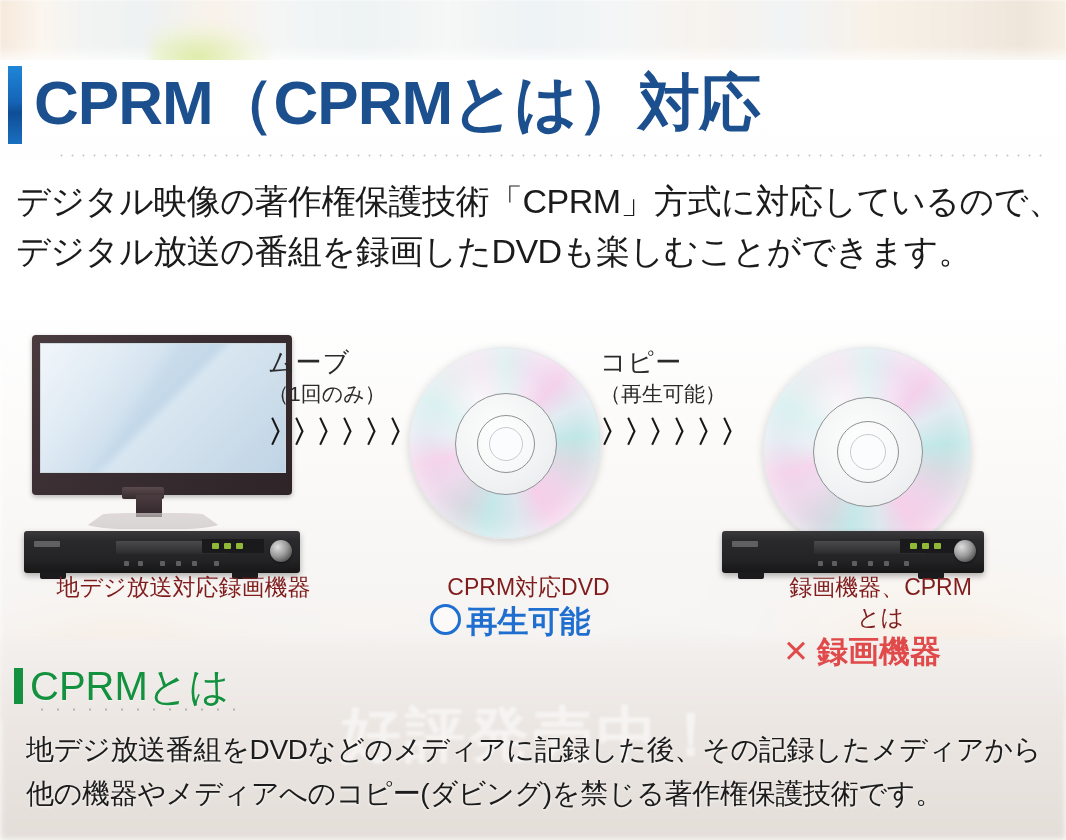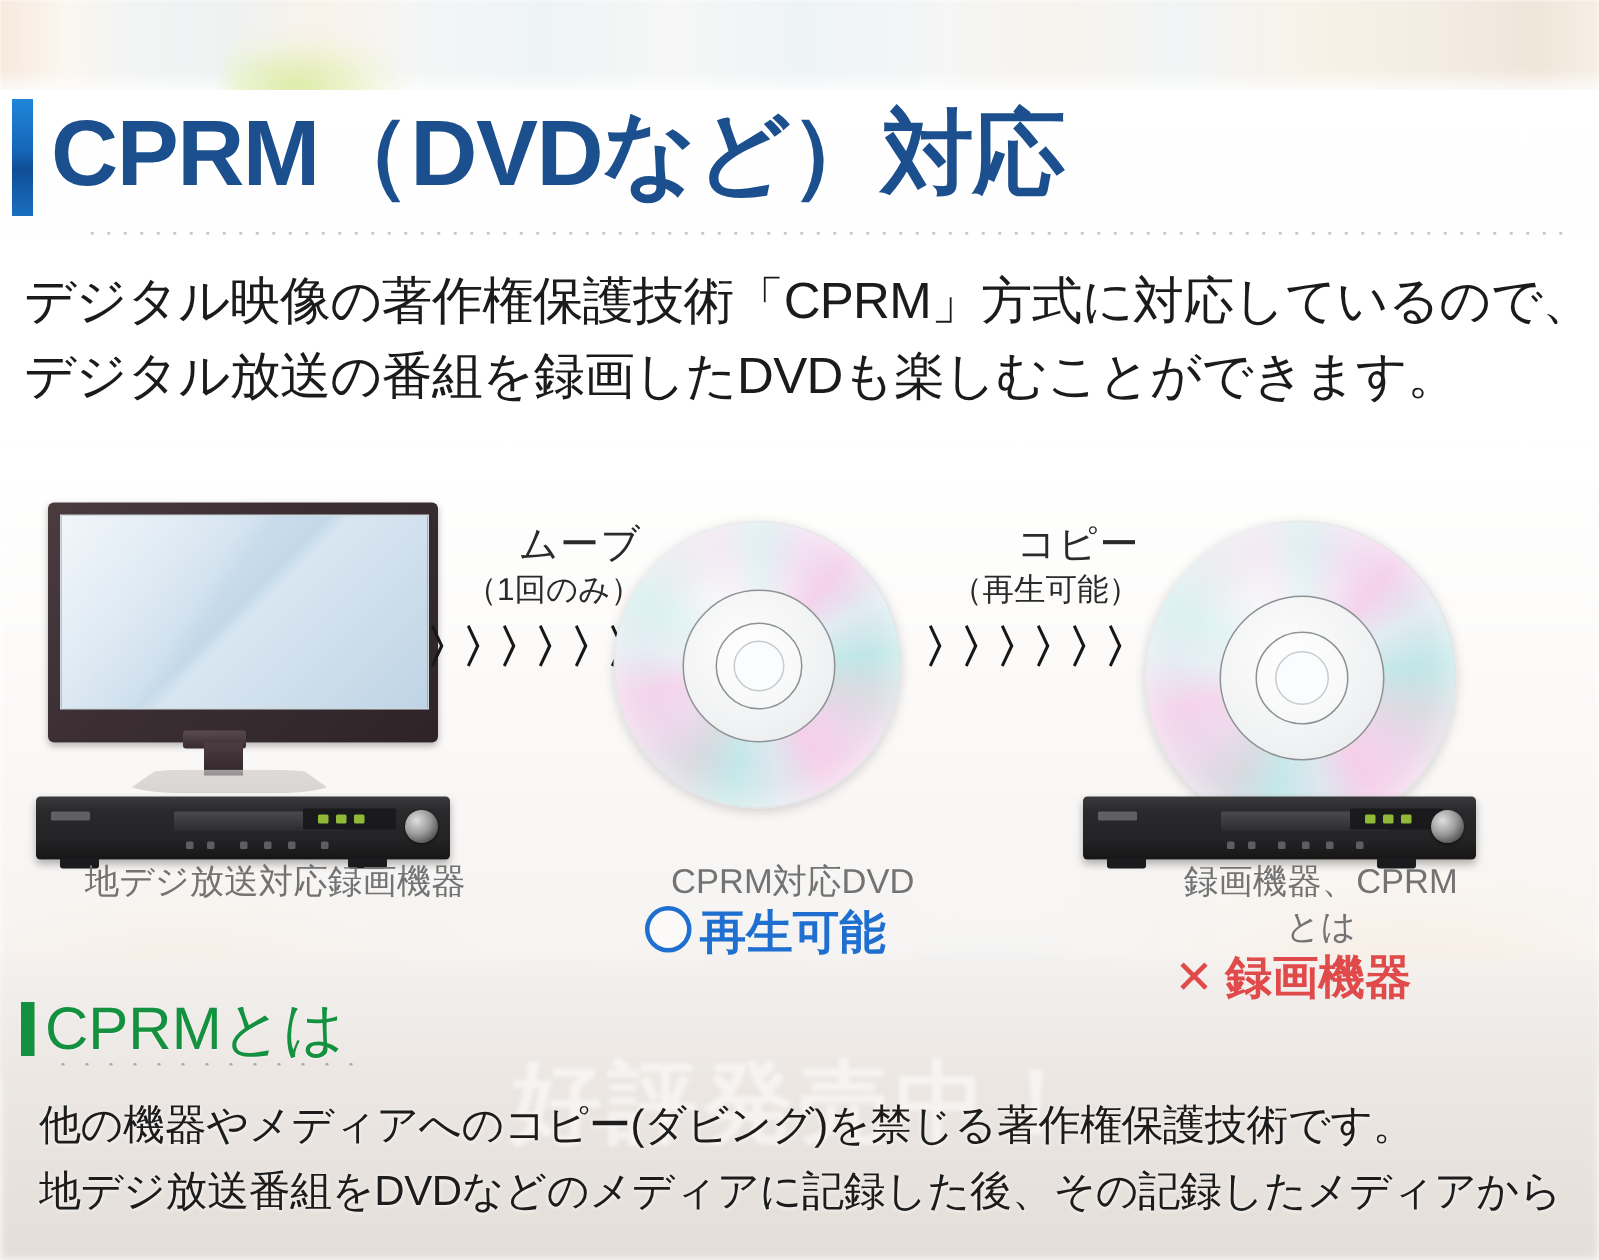--- a/index.html
+++ b/index.html
@@ -151,21 +151,21 @@
   }
   .rec-knob{
     position:absolute;right:8px;top:9px;width:22px;height:22px;border-radius:50%;
     background:radial-gradient(circle at 35% 32%,#dedede 0%,#9a9a9a 45%,#5a5a5a 75%,#3a3a3a 100%);
     box-shadow:0 1px 2px rgba(0,0,0,.5);
   }
   .rec-btn{position:absolute;bottom:7px;width:5px;height:5px;background:#5e5e60;border-radius:1px;}
   .rec-foot{position:absolute;bottom:-6px;width:26px;height:7px;background:#1b1b1d;border-radius:0 0 2px 2px;}
 
   
-  .step{position:absolute;top:20px;width:160px;text-align:right;}
+  .step{position:absolute;top:20px;width:160px;text-align:left;}
   .step .lbl1{font-size:26px;color:#2a2a2a;line-height:34px;letter-spacing:1px;font-weight:500;}
   .step .lbl2{font-size:21px;color:#2a2a2a;line-height:30px;letter-spacing:0;font-weight:500;}
   .chevrons{margin-top:6px;font-size:30px;color:#171717;letter-spacing:-6px;font-weight:bold;line-height:34px;}
 
   
   .disc{position:absolute;border-radius:50%;}
   .disc .face{
     position:absolute;inset:0;border-radius:50%;
     background:
       conic-gradient(from 0deg,
@@ -190,21 +190,21 @@
     position:absolute;border-radius:50%;
     background:radial-gradient(circle at 40% 36%,#ffffff,#f4f5f6);
     border:1.5px solid #8e9295;
   }
   .disc .hole{
     position:absolute;border-radius:50%;background:#fbfcfd;border:1px solid #c8cccf;
   }
 
   
   .cap{position:absolute;text-align:center;}
-  .cap .line1{font-size:23px;color:#737373;line-height:30px;letter-spacing:0;padding-left:37px;}
+  .cap .line1{font-size:23px;color:#7f1d1d;line-height:30px;letter-spacing:0;padding-left:37px;}
   .cap .line2{font-size:31px;font-weight:bold;line-height:40px;letter-spacing:0;}
   .cap .line2.ok{color:#1f6fd0;}
   .cap .line2.ng{color:#e04a4a;}
   .mark-o{display:inline-block;width:25px;height:25px;border:3px solid #1f6fd0;border-radius:50%;vertical-align:-3px;margin-right:6px;background:rgba(255,255,255,.5);}
   .mark-x{display:inline-block;margin-right:8px;font-weight:bold;}
 
   
   .sec-bar{position:absolute;left:14px;top:668px;width:9px;height:36px;background:#13913f;}
   .sec-title{
     position:absolute;left:30px;top:662px;font-size:40px;color:#13913f;
@@ -230,21 +230,21 @@
 
   <div class="bg-top"></div>
   <div class="bg-topleafs"></div>
   <div class="bg-mid"></div>
   <div class="bg-photo"></div>
   <div class="bg-photo-b"></div>
   <div class="bg-watermark">好評発売中！</div>
   <div class="whitewash"></div>
 
   <div class="title-bar"></div>
-  <div class="title">CPRM（DVDなど）対応</div>
+  <div class="title">CPRM（CPRMとは）対応</div>
   <div class="dots"></div>
 
   <div class="lead">
     <div>デジタル映像の著作権保護技術「CPRM」方式に対応しているので、</div>
     <div>デジタル放送の番組を録画したDVDも楽しむことができます。</div>
   </div>
 
   <div class="flow">
 
     <div class="tvgroup">
@@ -341,17 +341,17 @@
     <div class="line2 ng">
       <span class="mark-x">✕</span><span>録画機器</span>
     </div>
   </div>
 
   <div class="sec-bar"></div>
   <div class="sec-title">CPRMとは</div>
   <div class="sec-dots"></div>
 
   <div class="bottom-text">
+    <div>地デジ放送番組をDVDなどのメディアに記録した後、その記録したメディアから</div>
     <div>他の機器やメディアへのコピー(ダビング)を禁じる著作権保護技術です。</div>
-    <div>地デジ放送番組をDVDなどのメディアに記録した後、その記録したメディアから</div>
   </div>
 
 </div>
 
 </body></html>

